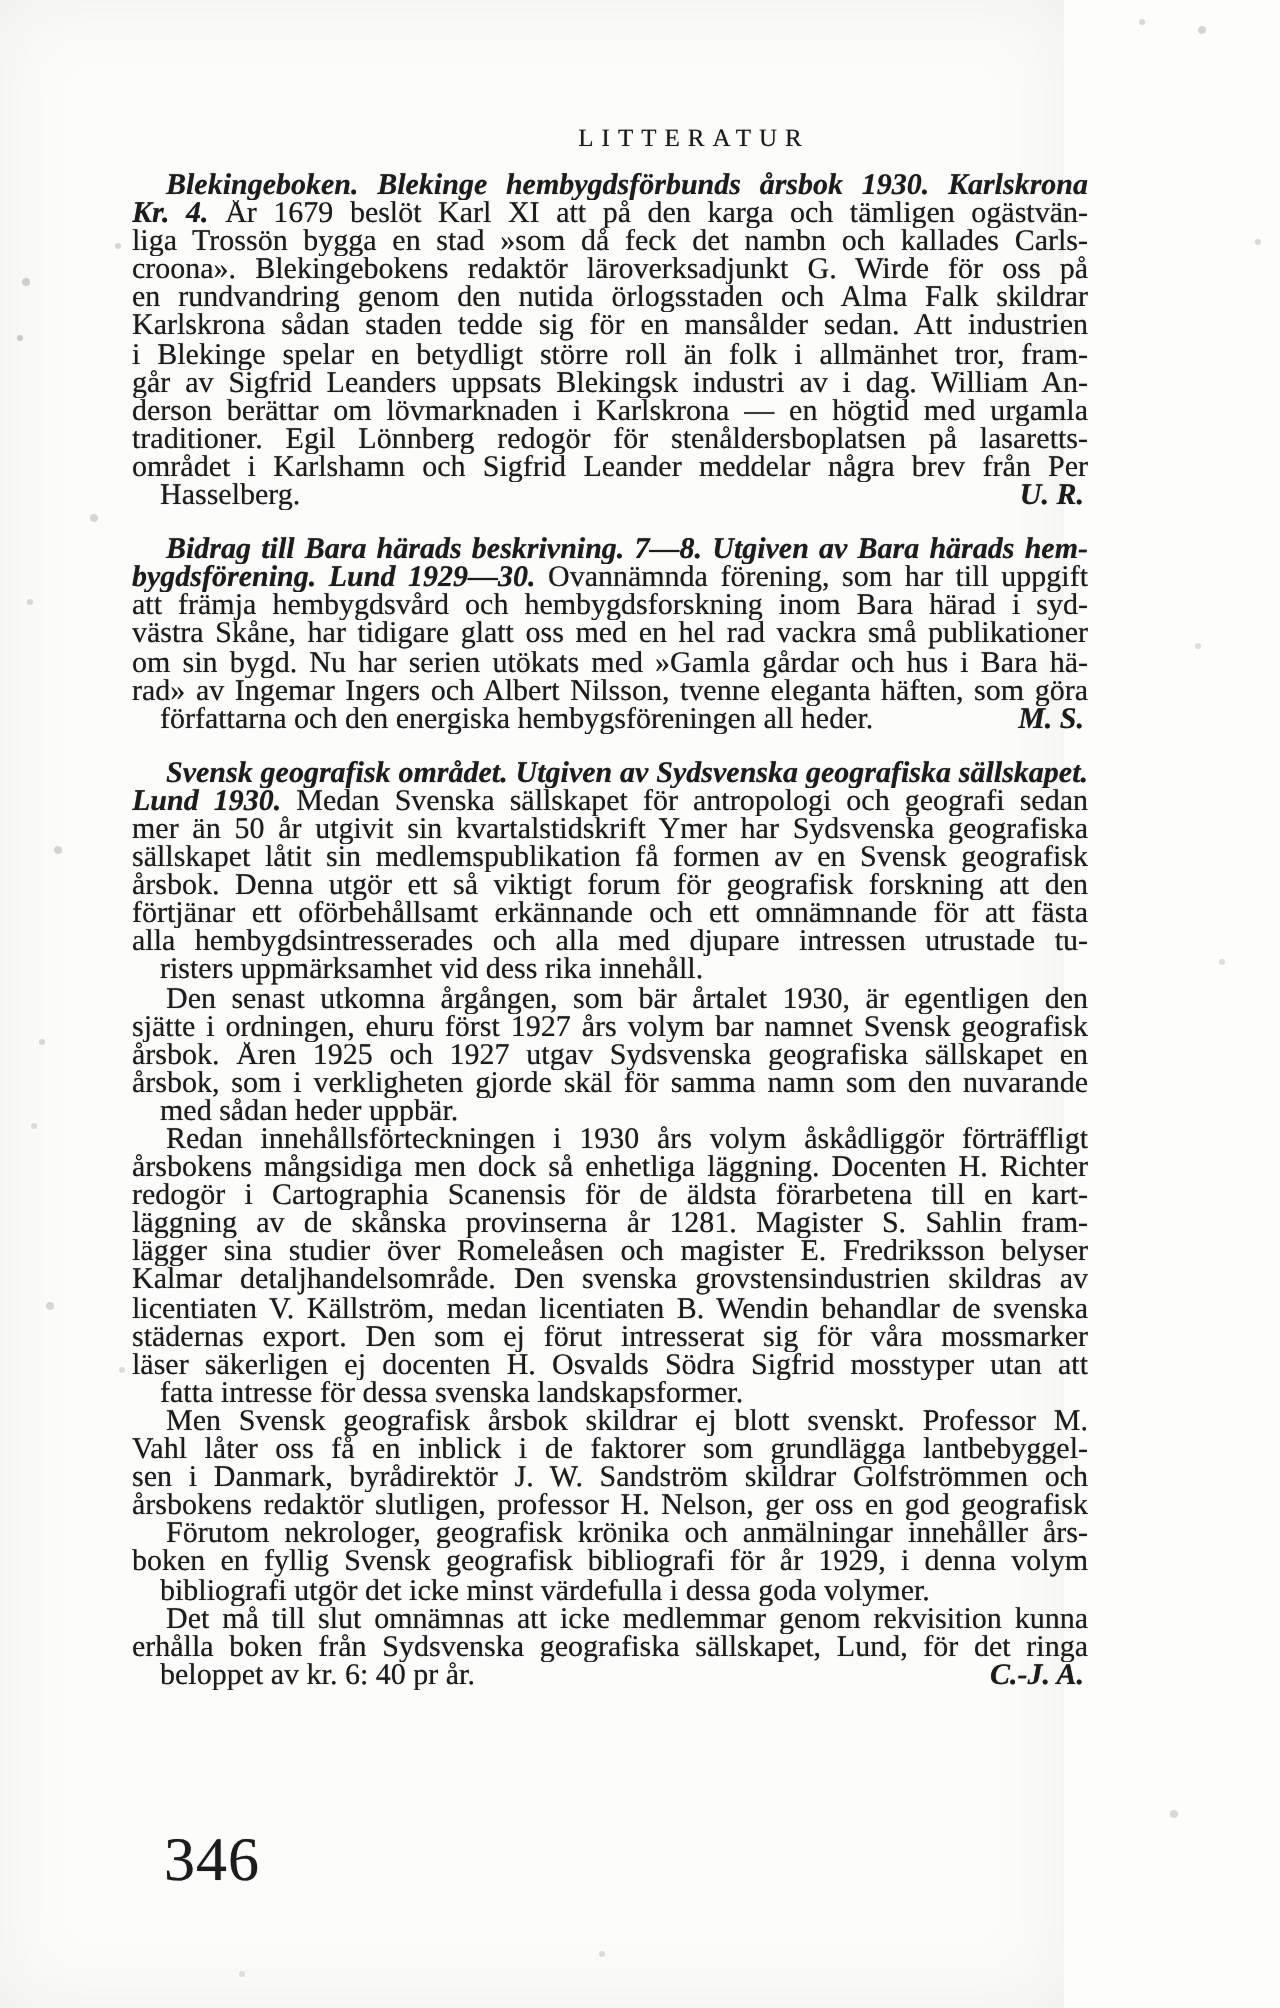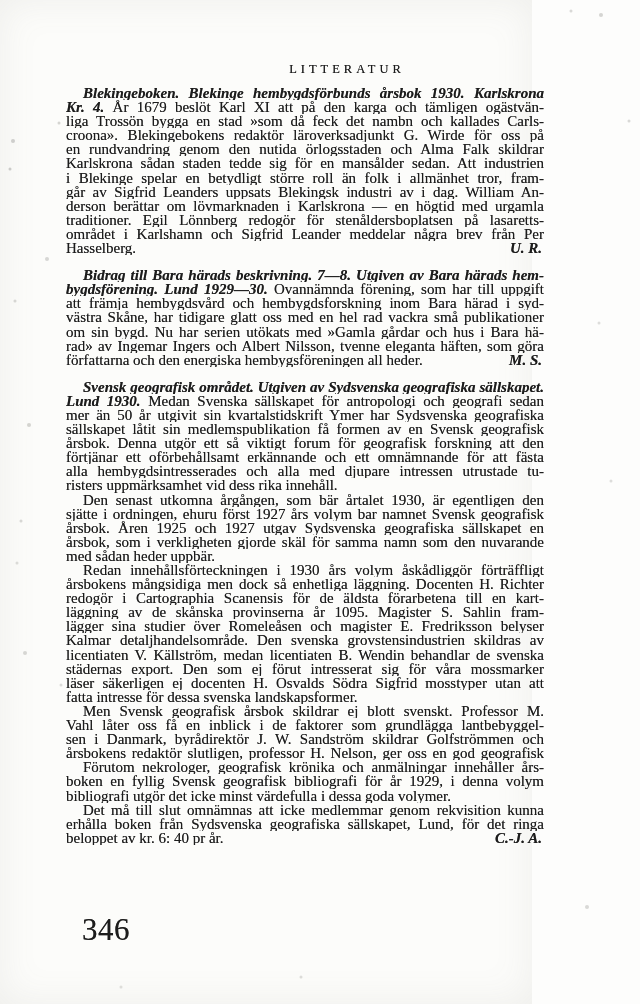--- a/index.html
+++ b/index.html
@@ -36,21 +36,21 @@
 
   .line {
     position: relative;
     height: 14.1px;
     line-height: 14.1px;
     text-align: justify;
     text-align-last: justify;
     overflow: hidden;
     white-space: normal;
   }
-  .line.last { text-align-last: left; }
+  .line.last { text-align-last: left; margin-left: 14px; }
   .line.indent { text-indent: 17px; }
 
   .it { font-style: italic; font-weight: bold; }
   .rm { font-style: normal; }
 
   .sig {
     position: absolute;
     right: 2px; top: 0;
     font-style: italic;
     font-weight: bold;
@@ -131,21 +131,21 @@
         <div class="line"><span class="rm">alla hembygdsintresserades och alla med djupare intressen utrustade tu-</span></div>
         <div class="line last"><span class="rm">risters uppmärksamhet vid dess rika innehåll.</span></div>
         <div class="line indent"><span class="rm">Den senast utkomna årgången, som bär årtalet 1930, är egentligen den</span></div>
         <div class="line"><span class="rm">sjätte i ordningen, ehuru först 1927 års volym bar namnet Svensk geografisk</span></div>
         <div class="line"><span class="rm">årsbok. Åren 1925 och 1927 utgav Sydsvenska geografiska sällskapet en</span></div>
         <div class="line"><span class="rm">årsbok, som i verkligheten gjorde skäl för samma namn som den nuvarande</span></div>
         <div class="line last"><span class="rm">med sådan heder uppbär.</span></div>
         <div class="line indent"><span class="rm">Redan innehållsförteckningen i 1930 års volym åskådliggör förträffligt</span></div>
         <div class="line"><span class="rm">årsbokens mångsidiga men dock så enhetliga läggning. Docenten H. Richter</span></div>
         <div class="line"><span class="rm">redogör i Cartographia Scanensis för de äldsta förarbetena till en kart-</span></div>
-        <div class="line"><span class="rm">läggning av de skånska provinserna år 1095. Magister S. Sahlin fram-</span></div>
+        <div class="line"><span class="rm">läggning av de skånska provinserna år 1281. Magister S. Sahlin fram-</span></div>
         <div class="line"><span class="rm">lägger sina studier över Romeleåsen och magister E. Fredriksson belyser</span></div>
         <div class="line"><span class="rm">Kalmar detaljhandelsområde. Den svenska grovstensindustrien skildras av</span></div>
         <div class="line"><span class="rm">licentiaten V. Källström, medan licentiaten B. Wendin behandlar de svenska</span></div>
         <div class="line"><span class="rm">städernas export. Den som ej förut intresserat sig för våra mossmarker</span></div>
         <div class="line"><span class="rm">läser säkerligen ej docenten H. Osvalds Södra Sigfrid mosstyper utan att</span></div>
         <div class="line last"><span class="rm">fatta intresse för dessa svenska landskapsformer.</span></div>
         <div class="line indent"><span class="rm">Men Svensk geografisk årsbok skildrar ej blott svenskt. Professor M.</span></div>
         <div class="line"><span class="rm">Vahl låter oss få en inblick i de faktorer som grundlägga lantbebyggel-</span></div>
         <div class="line"><span class="rm">sen i Danmark, byrådirektör J. W. Sandström skildrar Golfströmmen och</span></div>
         <div class="line"><span class="rm">årsbokens redaktör slutligen, professor H. Nelson, ger oss en god geografisk</span></div>

